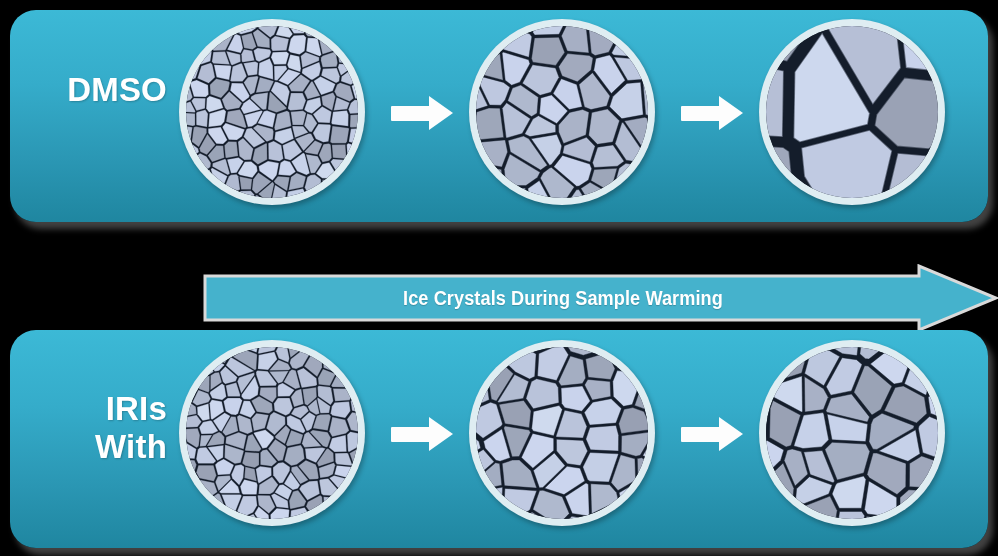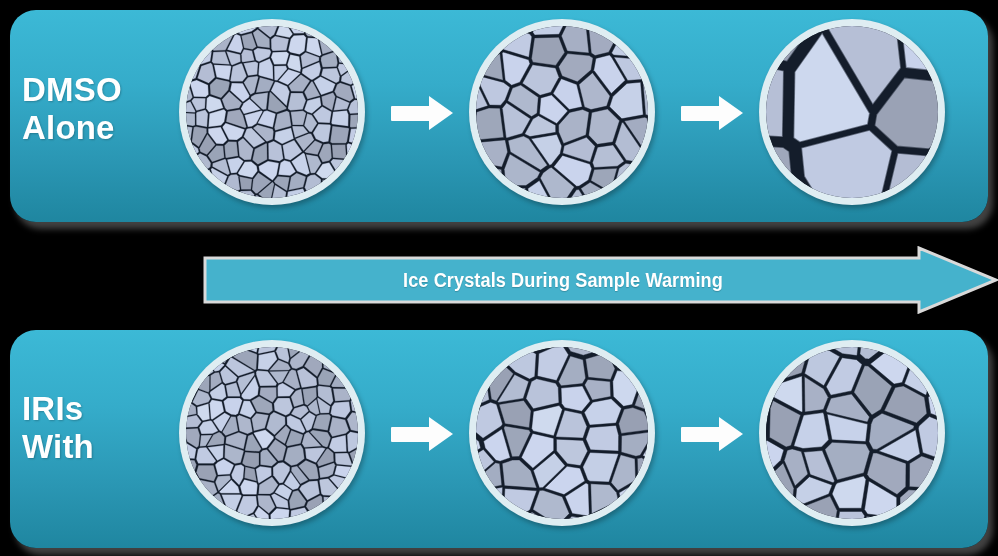--- a/index.html
+++ b/index.html
@@ -8,21 +8,21 @@
   #stage{position:relative;width:998px;height:556px;background:#000;}
 
   
   .panel{position:absolute;border-radius:26px;
          background:linear-gradient(180deg,#3cb9d6 0%,#35acca 35%,#2a96b3 72%,#1f86a0 100%);
          box-shadow:5px 7px 6px rgba(120,120,120,.55);}
   #panel-top{left:10px;top:10px;width:978px;height:212px;}
   #panel-bottom{left:10px;top:330px;width:978px;height:218px;}
 
   .row-label{position:absolute;color:#fff;font-weight:bold;font-size:33px;
-             line-height:38px;text-align:left;letter-spacing:.2px;
+             line-height:38px;text-align:right;letter-spacing:.2px;
              text-shadow:1px 1px 2px rgba(0,0,0,.22);}
   #label-dmso{left:22px;top:71px;width:145px;}
   #label-iri{left:22px;top:390px;width:145px;}
 
   
   .micro{position:absolute;width:186px;height:186px;border-radius:50%;
          background:#dfedf2;padding:0;box-sizing:border-box;
          box-shadow:2px 3px 5px rgba(0,0,0,.28);}
   .micro .disc{position:absolute;left:7px;top:7px;width:172px;height:172px;
                border-radius:50%;overflow:hidden;background:#19212e;}
@@ -35,38 +35,37 @@
   .stepar{position:absolute;width:62px;height:34px;}
   .stepar .shaft{position:absolute;left:0;top:10px;width:40px;height:15px;
                  background:#fdfdfd;border-radius:1px;}
   .stepar .head{position:absolute;left:38px;top:0;width:0;height:0;
                 border-top:17px solid transparent;border-bottom:17px solid transparent;
                 border-left:24px solid #fdfdfd;}
   #arrow-t1{left:391px;top:96px;} #arrow-t2{left:681px;top:96px;}
   #arrow-b1{left:391px;top:417px;} #arrow-b2{left:681px;top:417px;}
 
   
-  #banner{position:absolute;left:203px;top:246px;width:795px;height:68px;}
+  #banner{position:absolute;left:203px;top:264px;width:795px;height:68px;}
   #banner svg{position:absolute;left:0;top:0;}
   #banner .btext{position:absolute;left:0;top:0;width:720px;height:68px;
                  display:flex;align-items:center;justify-content:center;
                  color:#ffffff;font-weight:bold;font-size:19.5px;letter-spacing:.1px;
                  transform:scaleX(.93);transform-origin:center;
                  text-shadow:0 1px 1px rgba(0,0,0,.20);}
 </style>
 </head>
 <body>
 
 <div id="stage">
 
   <div class="panel" id="panel-top"></div>
 
   <div class="row-label" id="label-dmso">
     <div>DMSO</div>
-    <div>Alone</div>
   </div>
 
   <div class="micro c1 rtop">
     <div class="disc">
         <svg id="m-a" viewBox="0 0 172 172" style="filter: blur(0.55px);">
           <rect width="172" height="172" fill="#121a26"></rect>
           <polygon points="-55.2,-55.1 1.7,-55.1 -8.9,-13.9 -55.2,-8.7" fill="rgb(212,221,244)" stroke="rgba(20,28,40,0.55)" stroke-width="0.42" stroke-linejoin="round"></polygon>
           <polygon points="-8.9,6.6 -38.7,12.2 -53.5,10.9 -53.5,-5.6 -8.5,-10.7 -6.4,-4.0 -6.2,5.0" fill="rgb(184,192,212)" stroke="rgba(20,28,40,0.55)" stroke-width="0.42" stroke-linejoin="round"></polygon>
           <polygon points="-13.7,28.3 -37.9,13.7 -8.1,8.1 -6.9,22.2" fill="rgb(223,232,255)" stroke="rgba(20,28,40,0.55)" stroke-width="0.42" stroke-linejoin="round"></polygon>
           <polygon points="-57.7,39.1 -57.7,12.9 -39.8,14.5 -15.5,29.1 -11.6,37.8" fill="rgb(178,185,205)" stroke="rgba(20,28,40,0.55)" stroke-width="0.42" stroke-linejoin="round"></polygon>

